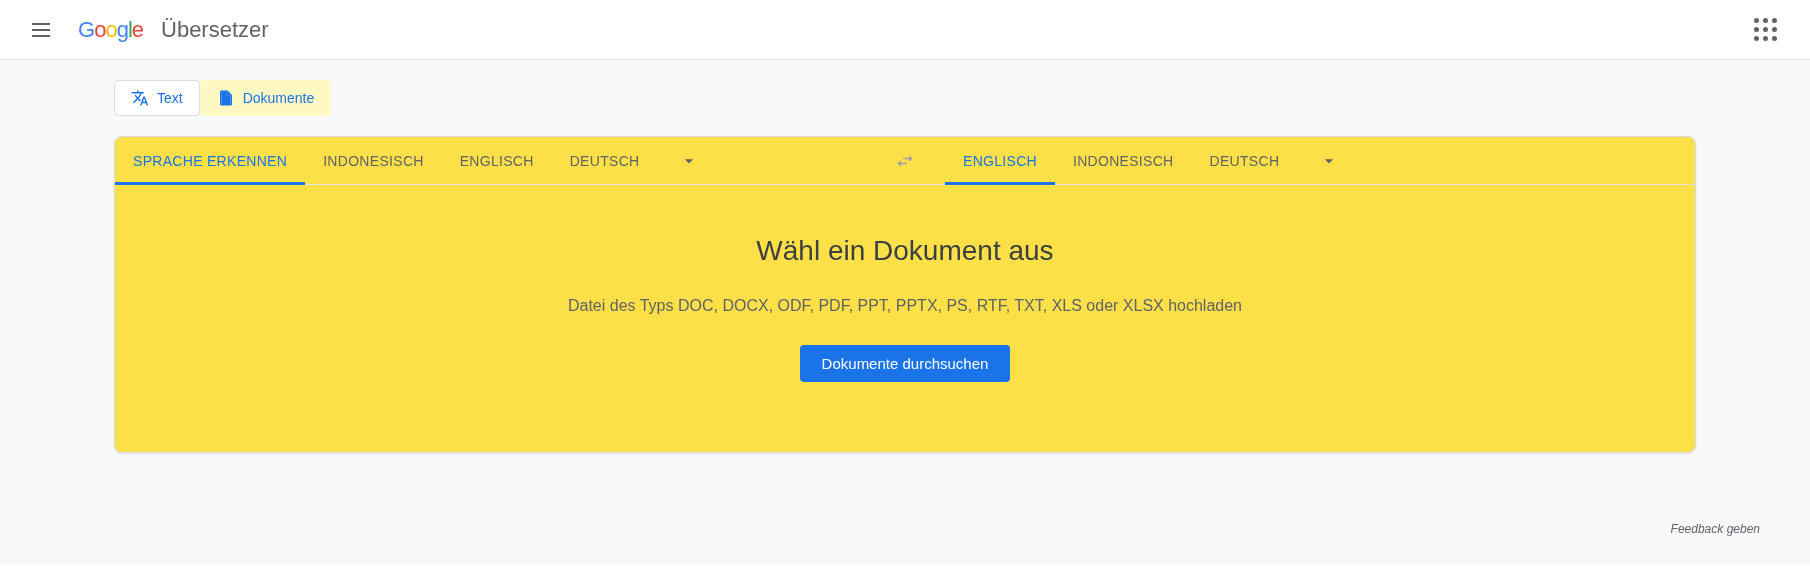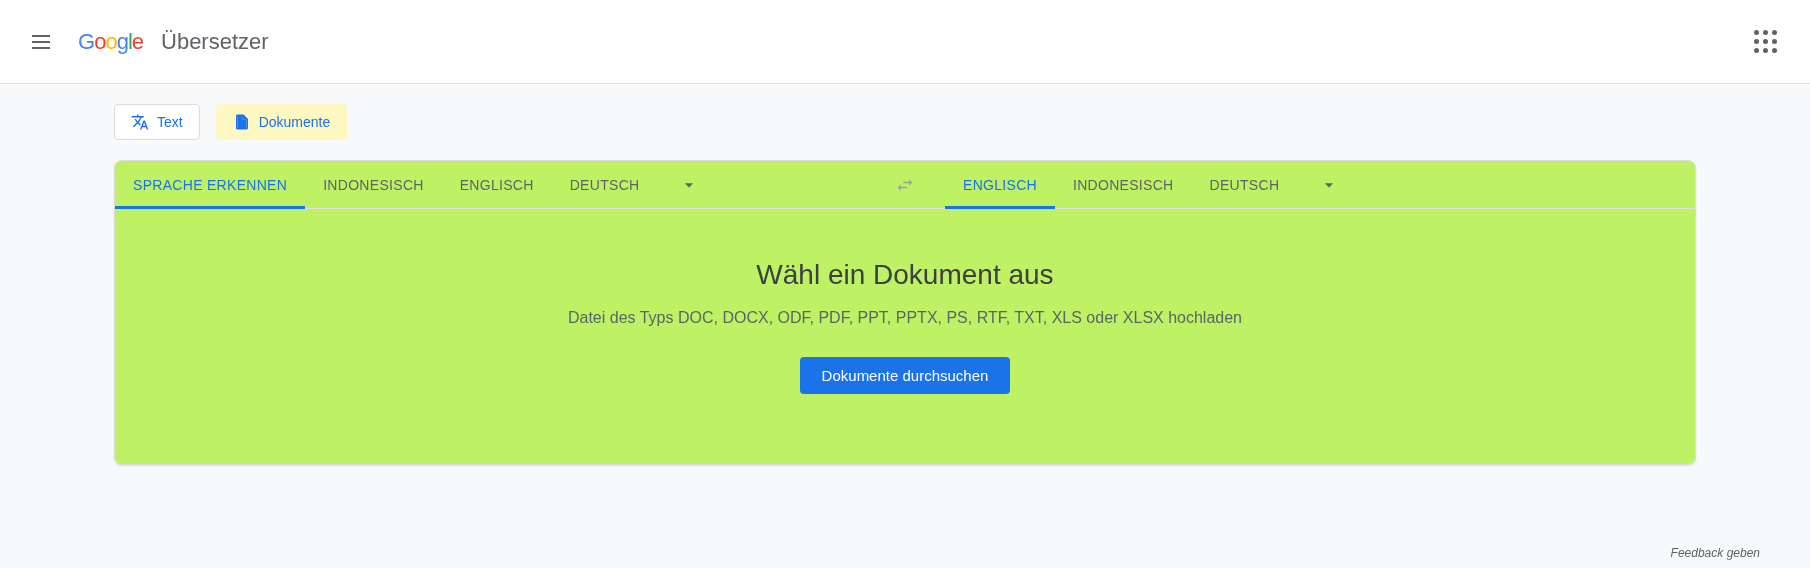--- a/index.html
+++ b/index.html
@@ -12,21 +12,21 @@
       background: #fff;
       width: 1810px;
       height: 568px;
       overflow: hidden;
     }
     .header {
       display: flex;
       align-items: center;
       justify-content: space-between;
       padding: 0 20px;
-      height: 84px;
+      height: 60px;
       border-bottom: 1px solid #e0e0e0;
     }
     .header-left {
       display: flex;
       align-items: center;
       gap: 10px;
     }
     .menu-icon {
       width: 24px;
       height: 24px;
@@ -83,21 +83,20 @@
       border-radius: 50%;
     }
     .content {
       padding: 20px 114px 0 114px;
       background: #f8f9fa;
       min-height: calc(100% - 64px);
       position: relative;
     }
     .tabs {
       display: flex;
-      gap: 16px;
       margin-bottom: 20px;
     }
     .tab {
       display: flex;
       align-items: center;
       gap: 8px;
       padding: 8px 16px;
       border-radius: 4px;
       cursor: pointer;
       font-size: 14px;
@@ -111,21 +110,21 @@
     .tab.active {
       background: #fef9c3;
       color: #1a73e8;
     }
     .tab svg {
       width: 18px;
       height: 18px;
       fill: #1a73e8;
     }
     .card {
-      background: #bef264;
+      background: #fde047;
       border: 1px solid #dadce0;
       border-radius: 8px;
       box-shadow: 0 1px 2px rgba(0,0,0,0.1);
       overflow: hidden;
     }
     .lang-bar {
       display: flex;
       align-items: center;
       border-bottom: 1px solid #e0e0e0;
       height: 48px;
@@ -180,21 +179,21 @@
       width: 20px;
       height: 20px;
     }
     .upload-area {
       padding: 50px 20px 70px 20px;
       text-align: center;
     }
     .upload-title {
       font-size: 28px;
       color: #3c4043;
-      margin-bottom: 18px;
+      margin-bottom: 30px;
       font-weight: 400;
     }
     .upload-sub {
       font-size: 16px;
       color: #5f6368;
       margin-bottom: 30px;
     }
     .browse-btn {
       background: #1a73e8;
       color: #fff;

